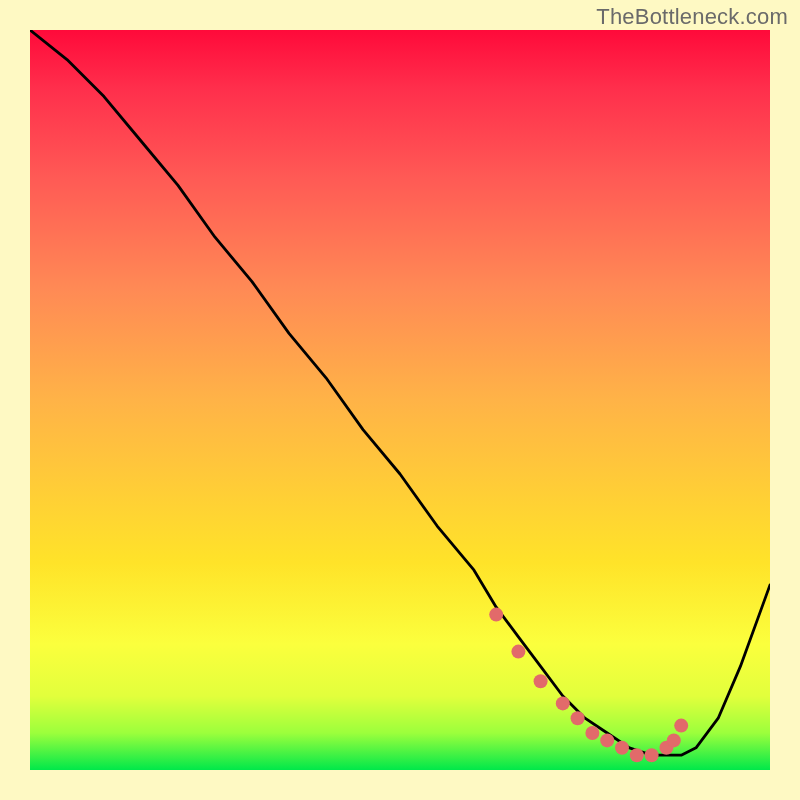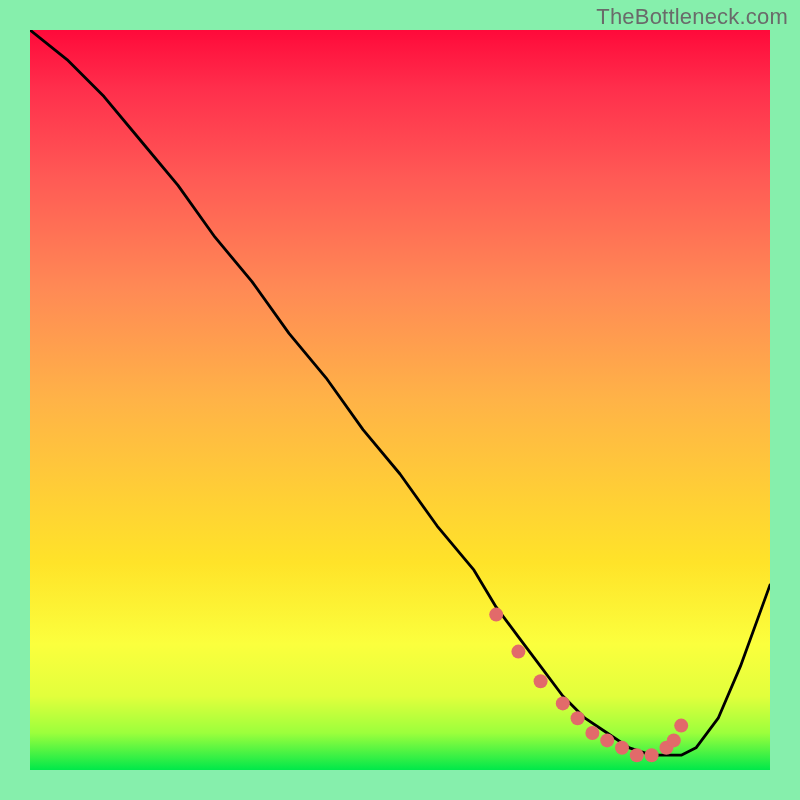--- a/index.html
+++ b/index.html
@@ -9,21 +9,21 @@
     height: 800px;
     background: #000;
     overflow: hidden;
   }
   .frame {
     position: absolute;
     left: 0;
     top: 0;
     width: 800px;
     height: 800px;
-    background: #86efac;
+    background: #fef9c3;
   }
   .plot {
     position: absolute;
     left: 30px;
     top: 30px;
     width: 740px;
     height: 740px;
     
     background: linear-gradient(
       to bottom,

